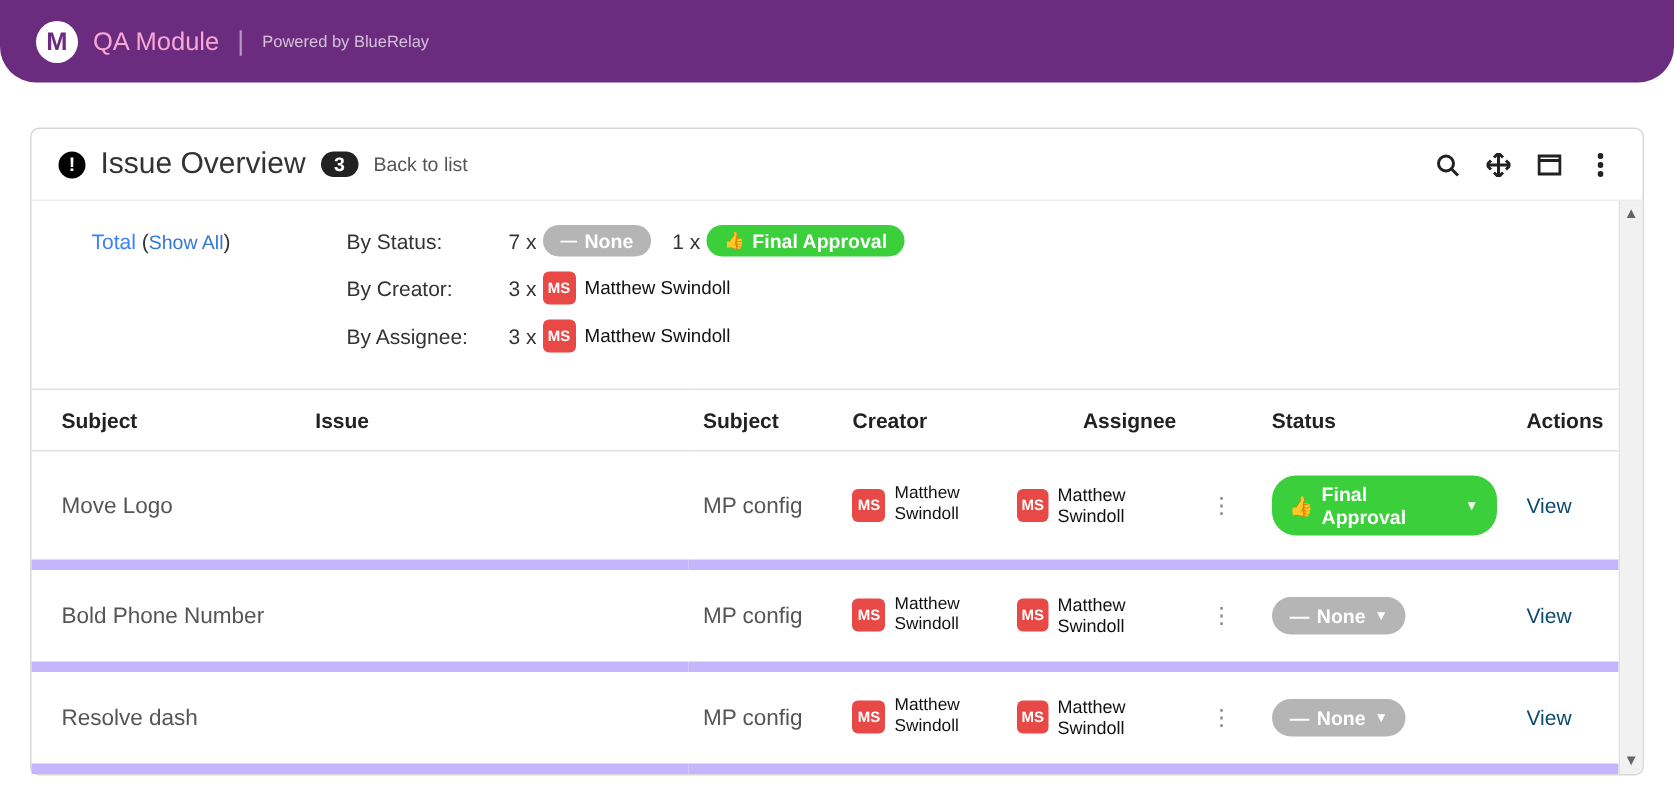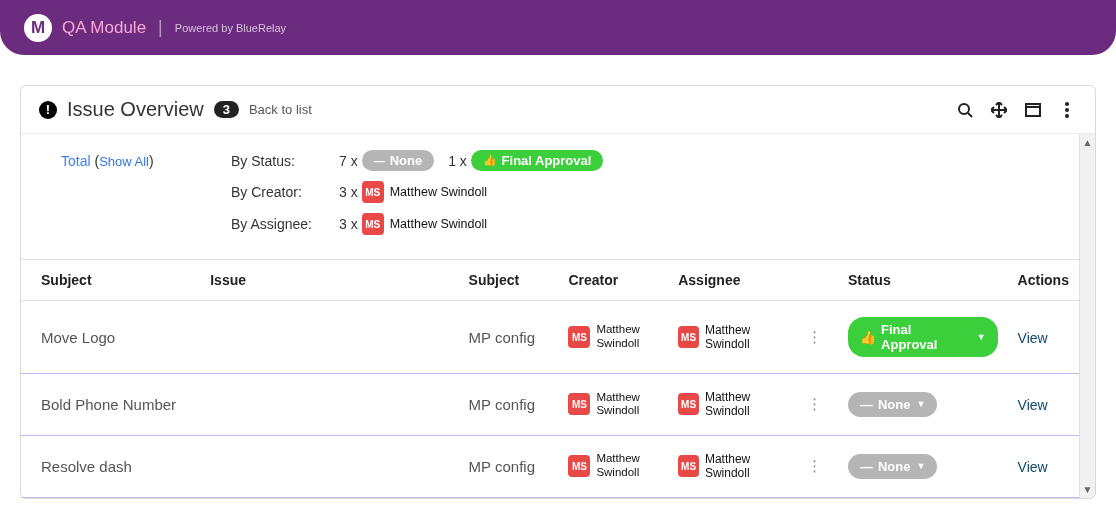--- a/index.html
+++ b/index.html
@@ -39,37 +39,37 @@
     .pill-grey { background: #b5b5b5; }
     .pill-green { background: #3bcf3b; }
     .pill-icon { margin-right: 5px; font-size: 11px; }
     .avatar { display: inline-flex; align-items:center; justify-content:center; width: 22px; height: 22px; background: #e84946; color:#fff; font-size:10px; font-weight:600; border-radius:4px; margin-right:6px; }
     .person-name { font-size: 12.5px; color: #111; }
     
     .table-wrap { margin-right: 16px; }
     table { width: 100%; border-collapse: collapse; }
     thead th { text-align: left; font-size: 14px; font-weight: 700; color: #222; padding: 12px 10px; border-top: 1px solid #e0e0e0; border-bottom: 1px solid #e0e0e0; }
     thead th:first-child { padding-left: 20px; }
-    tbody td { padding: 16px 10px; font-size: 15px; color: #555; border-bottom: 1px solid #c4b5fd; vertical-align: middle; }
+    tbody td { padding: 16px 10px; font-size: 15px; color: #555; border-bottom: 7px solid #c4b5fd; vertical-align: middle; }
     tbody td:first-child { padding-left: 20px; color: #555; }
     .person-cell { display: flex; align-items: center; }
     .person-cell .person-name { font-size: 11.5px; line-height: 1.2; max-width: 60px; }
     .assignee-cell .person-name { font-size: 12px; max-width: 120px; }
     .kebab { color: #888; cursor: pointer; padding: 0 6px; margin-left: 8px; }
     .status-pill { display: inline-flex; align-items: center; padding: 5px 12px; border-radius: 16px; font-size: 13px; font-weight: 600; color: #fff; cursor: pointer; }
     .status-pill .caret { margin-left: 6px; font-size: 9px; }
     .status-green { background: #3bcf3b; }
     .status-grey { background: #b5b5b5; }
     .view-link { color: #0c4a6e; font-size: 14px; cursor: pointer; text-align: right; }
     
     .col-subject { width: 180px; }
     .col-issue { width: 260px; }
     .col-category { width: 100px; }
     .col-creator { width: 110px; }
-    .col-assignee { width: 170px; }
+    .col-assignee { width: 170px; text-align: center; }
     .col-status { width: 170px; }
     .col-actions { width: 60px; }
   </style>
 </head>
 <body>
 
 <div class="header-bar">
   <div class="logo-circle">
       <span class="logo-m">M</span>
     </div>

